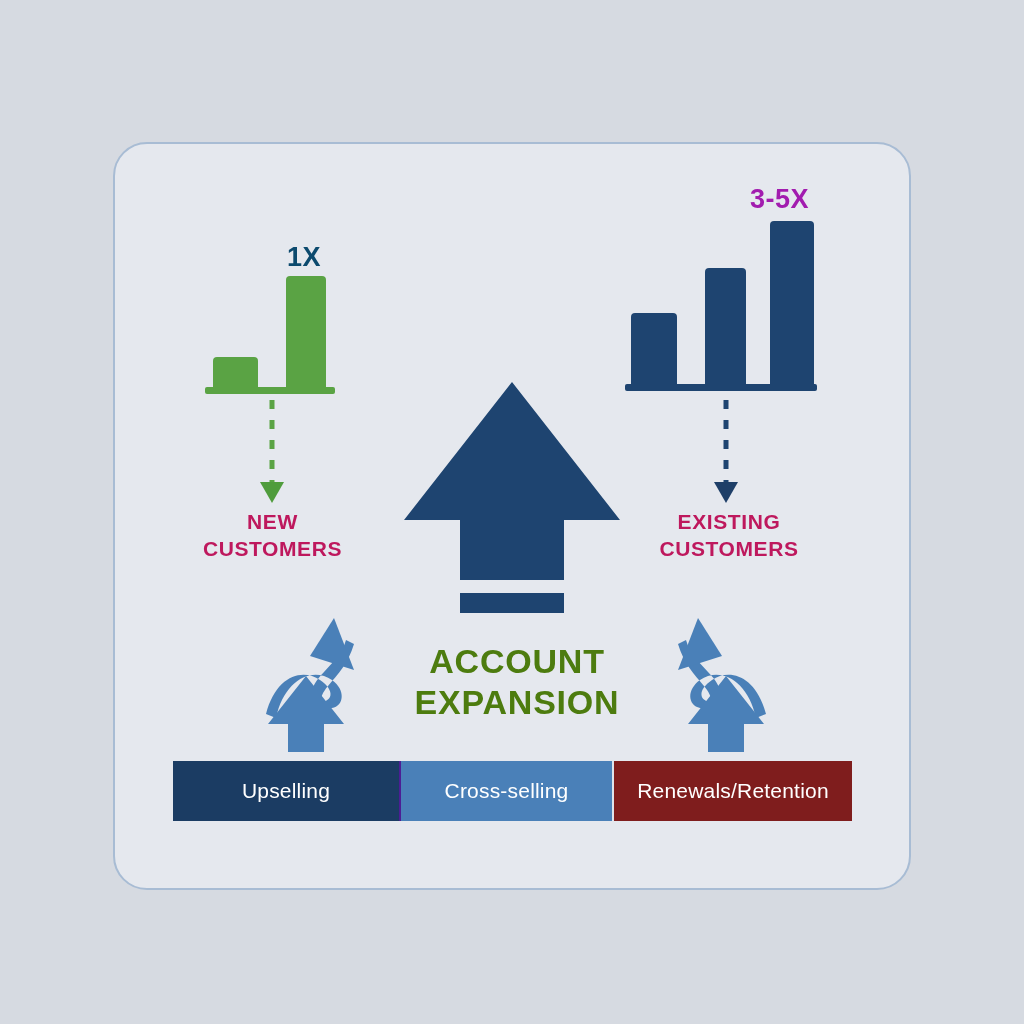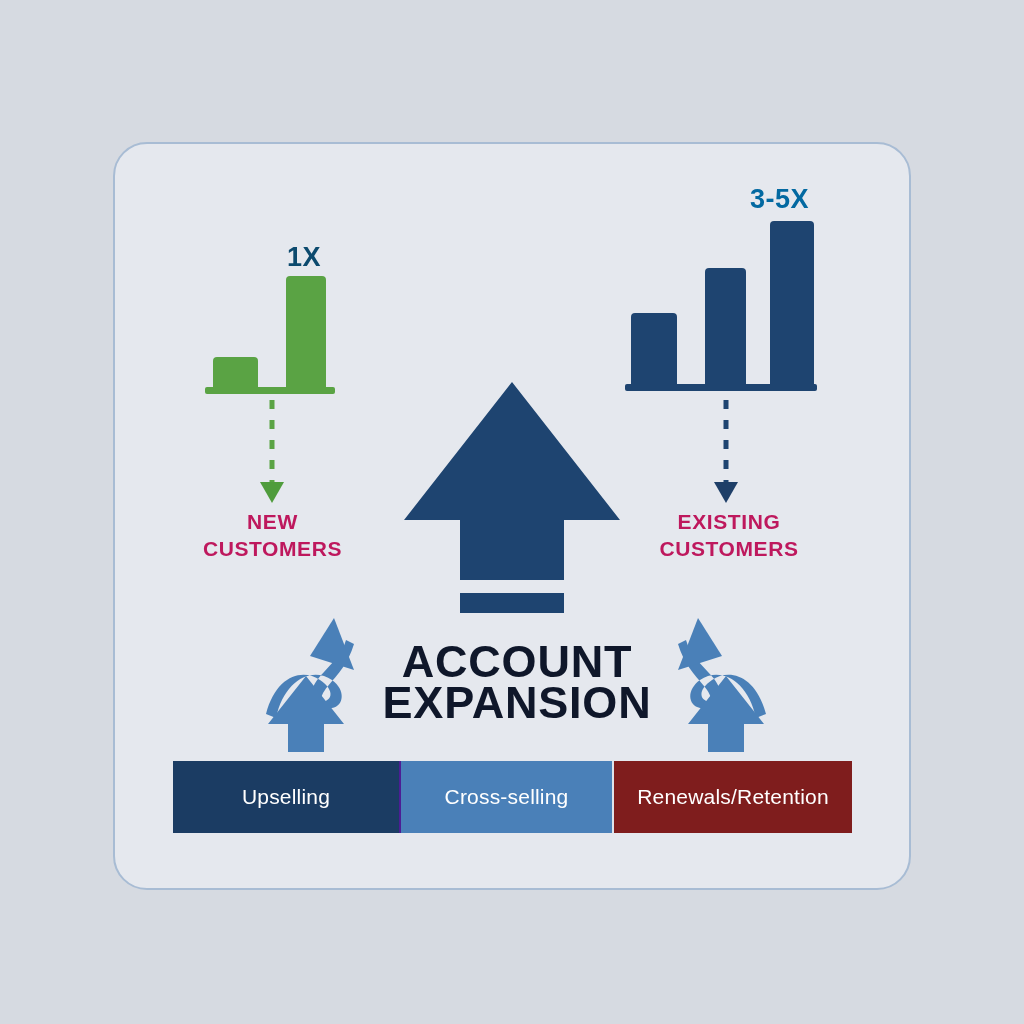--- a/index.html
+++ b/index.html
@@ -52,21 +52,21 @@
   .baseline.navy  { background: #1e4470; }
 
   .multiplier {
     position: absolute;
     font-weight: bold;
     font-size: 27px;
     letter-spacing: 0.5px;
     white-space: nowrap;
   }
   .multiplier.green { color: #0c4a6e; }
-  .multiplier.navy  { color: #0369a1; text-align: right; }
+  .multiplier.navy  { color: #a21caf; text-align: right; }
 
   
   .connector {
     position: absolute;
   }
 
   
   .caption {
     position: absolute;
     text-align: center;
@@ -86,39 +86,39 @@
   }
 
   
   #center-title {
     position: absolute;
     left: 352px;
     top: 641px;
     width: 330px;
     text-align: center;
     font-weight: bold;
-    font-size: 45px;
+    font-size: 34px;
     line-height: 41px;
     letter-spacing: 0.8px;
-    color: #0f172a;
+    color: #4d7c0f;
     white-space: pre-line;
   }
 
   
   .growth-icon {
     position: absolute;
   }
 
   
   #strip {
     position: absolute;
     left: 173px;
     top: 761px;
     width: 679px;
-    height: 72px;
+    height: 60px;
     display: flex;
   }
   .seg {
     display: flex;
     align-items: center;
     justify-content: center;
     color: #ffffff;
     font-size: 21px;
     letter-spacing: 0.2px;
     box-sizing: border-box;

